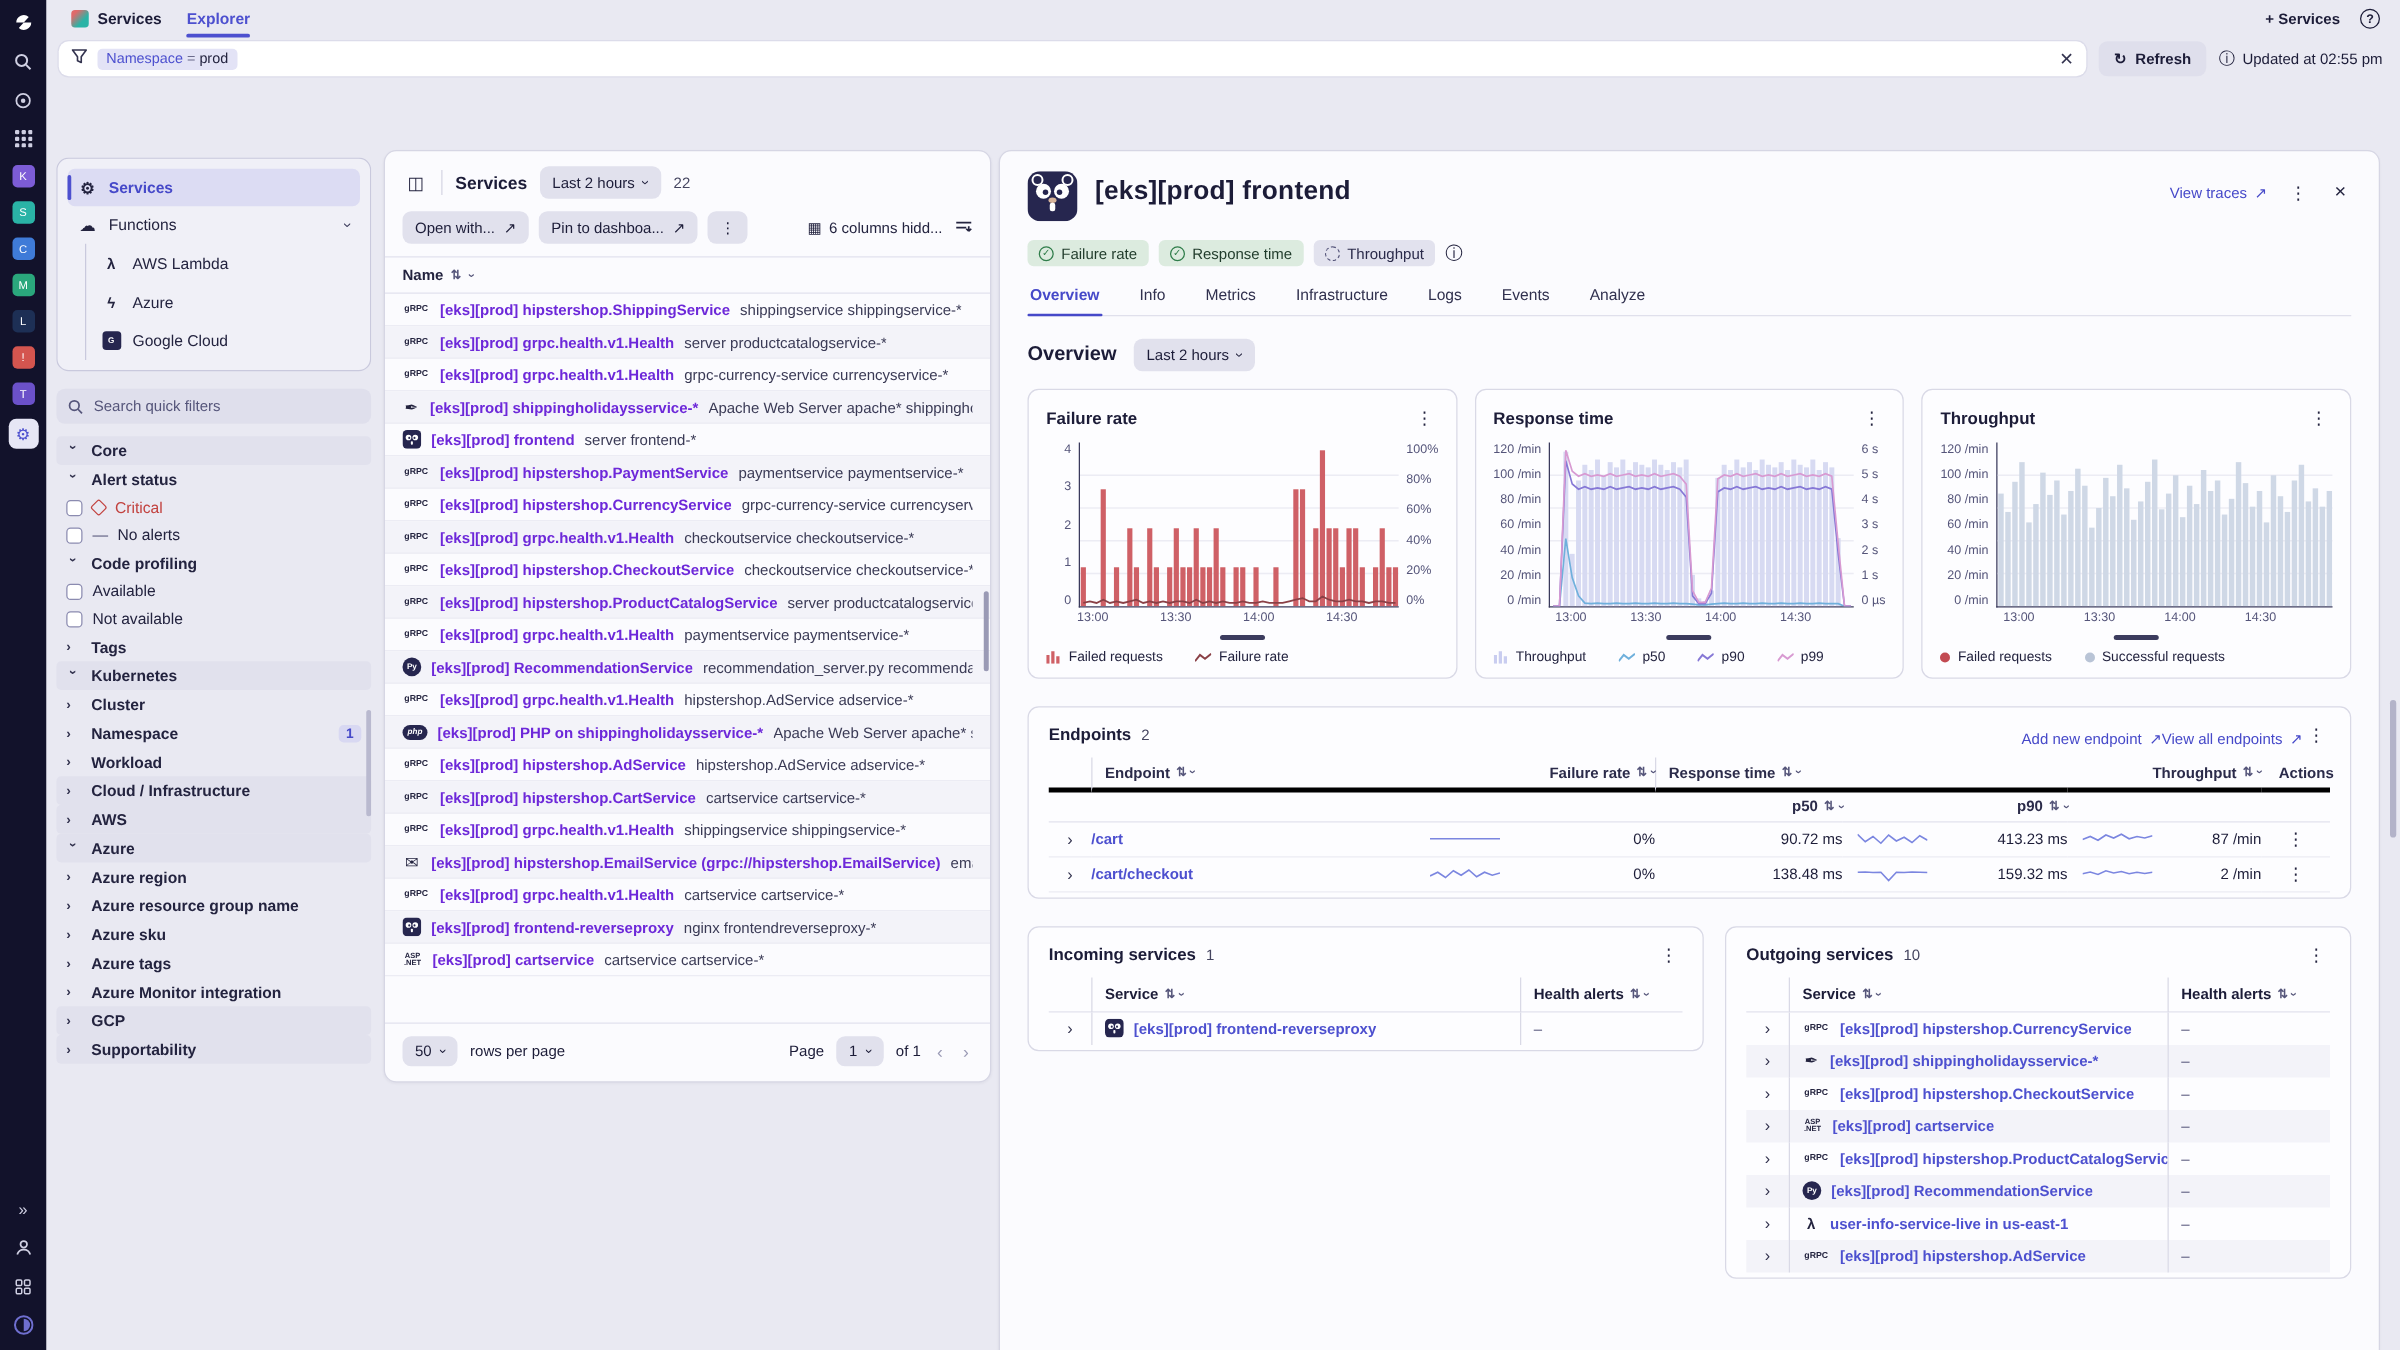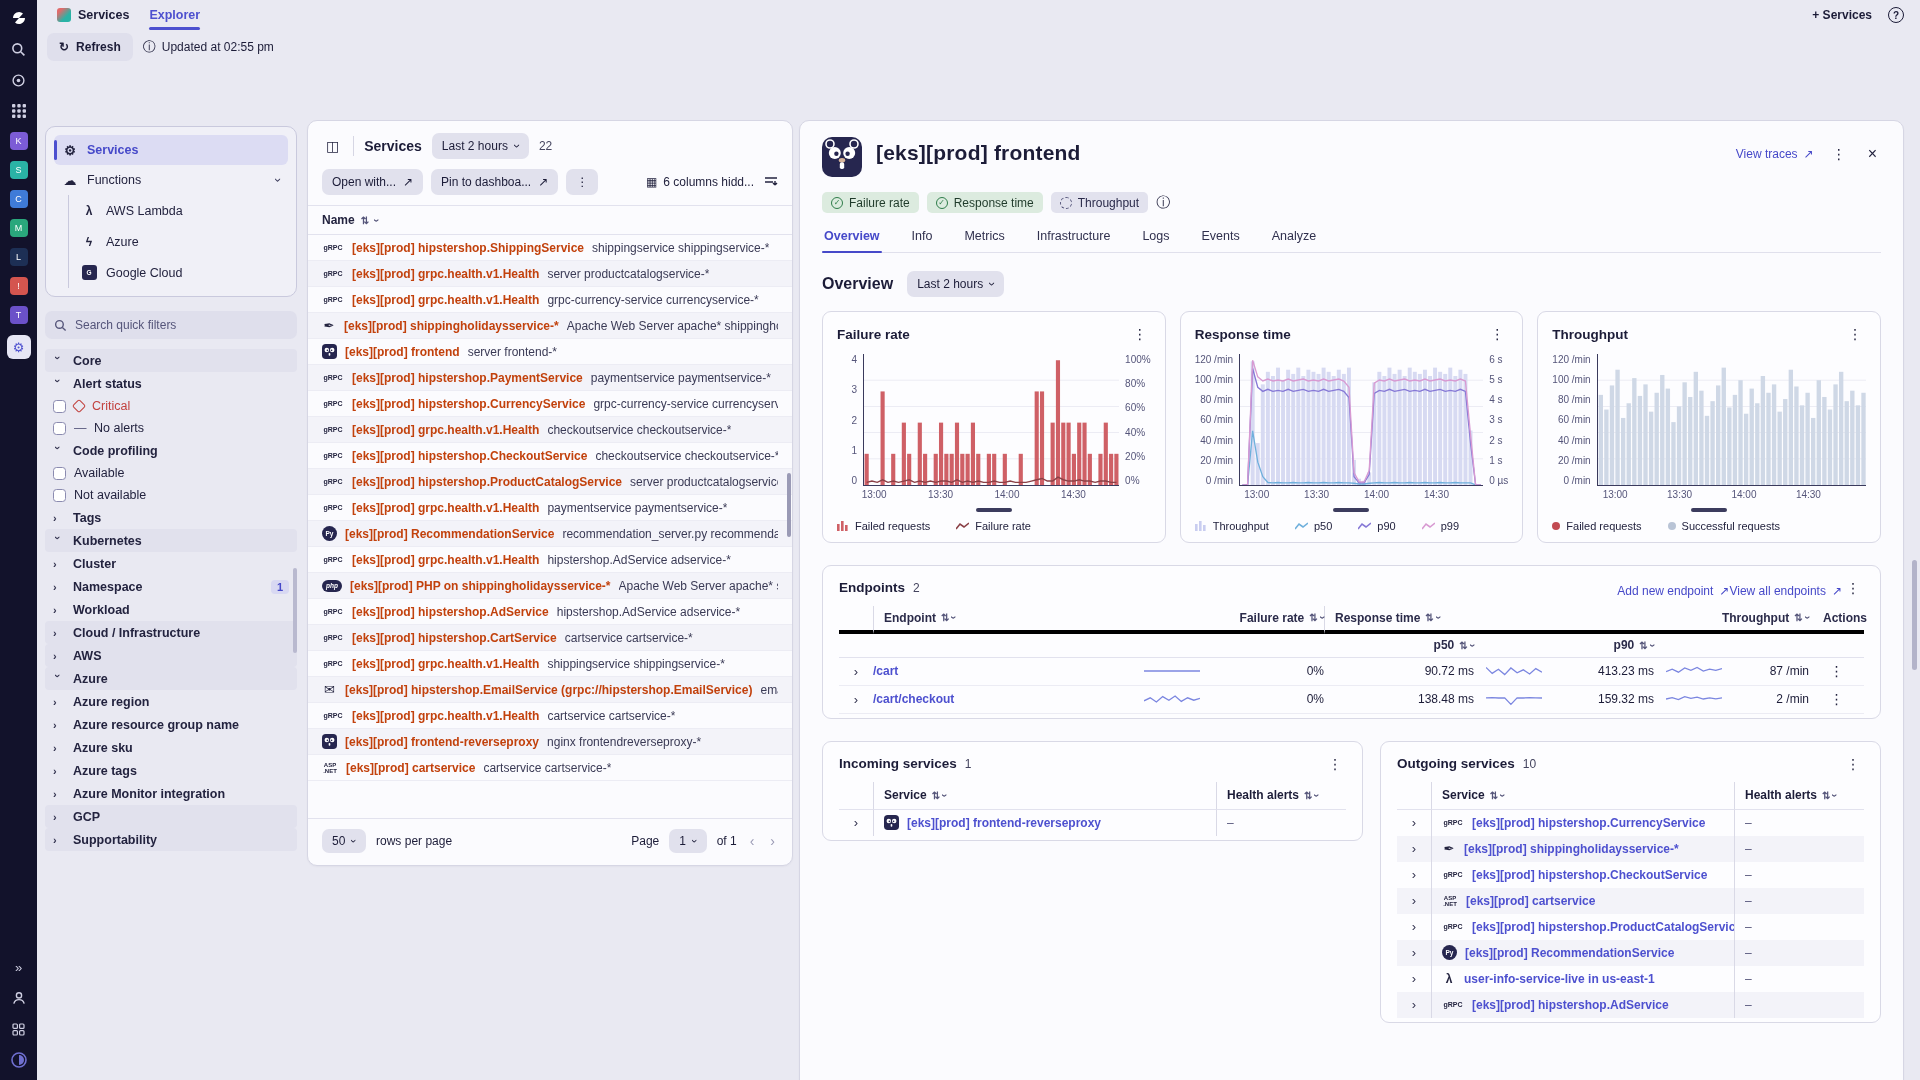--- a/index.html
+++ b/index.html
@@ -78,21 +78,21 @@
   .pill { background:#e1e1ed; border:none; border-radius:7px; height:26px; padding:0 10px; font:inherit; font-size:12px; color:#1c1c38; display:flex; align-items:center; gap:7px; cursor:pointer; }
   .count { color:#44445f; }
   .sp-toolbar { display:flex; align-items:center; gap:8px; padding:4px 14px 10px; }
   .tb-right { margin-left:auto; display:flex; align-items:center; gap:10px; color:#23233f; }
   .colhid { display:flex; align-items:center; gap:6px; font-size:12px; cursor:pointer; }
   .svc-thead { display:flex; align-items:center; gap:6px; height:30px; border-top:1px solid #e2e2ee; border-bottom:1px solid #e2e2ee; padding:0 14px; font-weight:bold; color:#23233f; }
   .sorter { color:#55557a; font-size:10px; }
   .svc-rows { flex:1; overflow:hidden; position:relative; }
   .svc-row { display:flex; align-items:center; gap:8px; height:26px; padding:0 14px; border-bottom:1px solid #ececf4; cursor:pointer; }
   .svc-row:nth-child(even) { background:#f3f3f9; }
-  .svc-link { color:#c2410c; font-weight:bold; flex-shrink:0; }
+  .svc-link { color:#6d28d9; font-weight:bold; flex-shrink:0; }
   .svc-sub { color:#3a3a55; min-width:0; }
   .svc-scroll { position:absolute; right:1px; top:352px; width:4px; height:64px; background:#9a9ab5; border-radius:2px; }
   .sp-foot { display:flex; align-items:center; gap:10px; padding:10px 14px 12px; border-top:1px solid #e2e2ee; }
   .foot-right { margin-left:auto; display:flex; align-items:center; gap:10px; }
   .pgchev { color:#9a9ab5; font-size:14px; cursor:pointer; padding:0 3px; }
 
   
   .tic { display:inline-flex; align-items:center; justify-content:center; flex:0 0 auto; }
   .tic-grpc { font-size:7px; font-weight:bold; color:#23233f; letter-spacing:0; width:22px; }
   .tic-apache { color:#23233f; font-size:13px; transform:rotate(0deg); width:14px; }
@@ -241,20 +241,33 @@
       <span>Services</span>
     </span>
     <span class="tab-explorer">Explorer</span>
     <span class="hdr-right">
       <button class="btn-plain">+ Services</button>
       <span class="help-circ">?</span>
     </span>
   </header>
 
   <div class="filter-row">
+    <div class="filter-input">
+      <span>
+        <svg width="13" height="13" viewBox="0 0 13 13">
+            <path d="M1 1h11L8 6.4V11l-3-1.4V6.4z" fill="none" stroke="#33334f" stroke-width="1.3" stroke-linejoin="round"></path>
+          </svg>
+      </span>
+      <span class="chip">
+        <span class="k">Namespace</span>
+        <span class="o">=</span>
+        <span class="v">prod</span>
+      </span>
+      <span class="clear-x">✕</span>
+    </div>
     <button class="btn-gray">
       <span>↻</span>
       <span>Refresh</span>
     </button>
     <span class="updated">
       <span style="font-size:13px;">ⓘ</span>
       <span>Updated at 02:55 pm</span>
     </span>
   </div>
 

